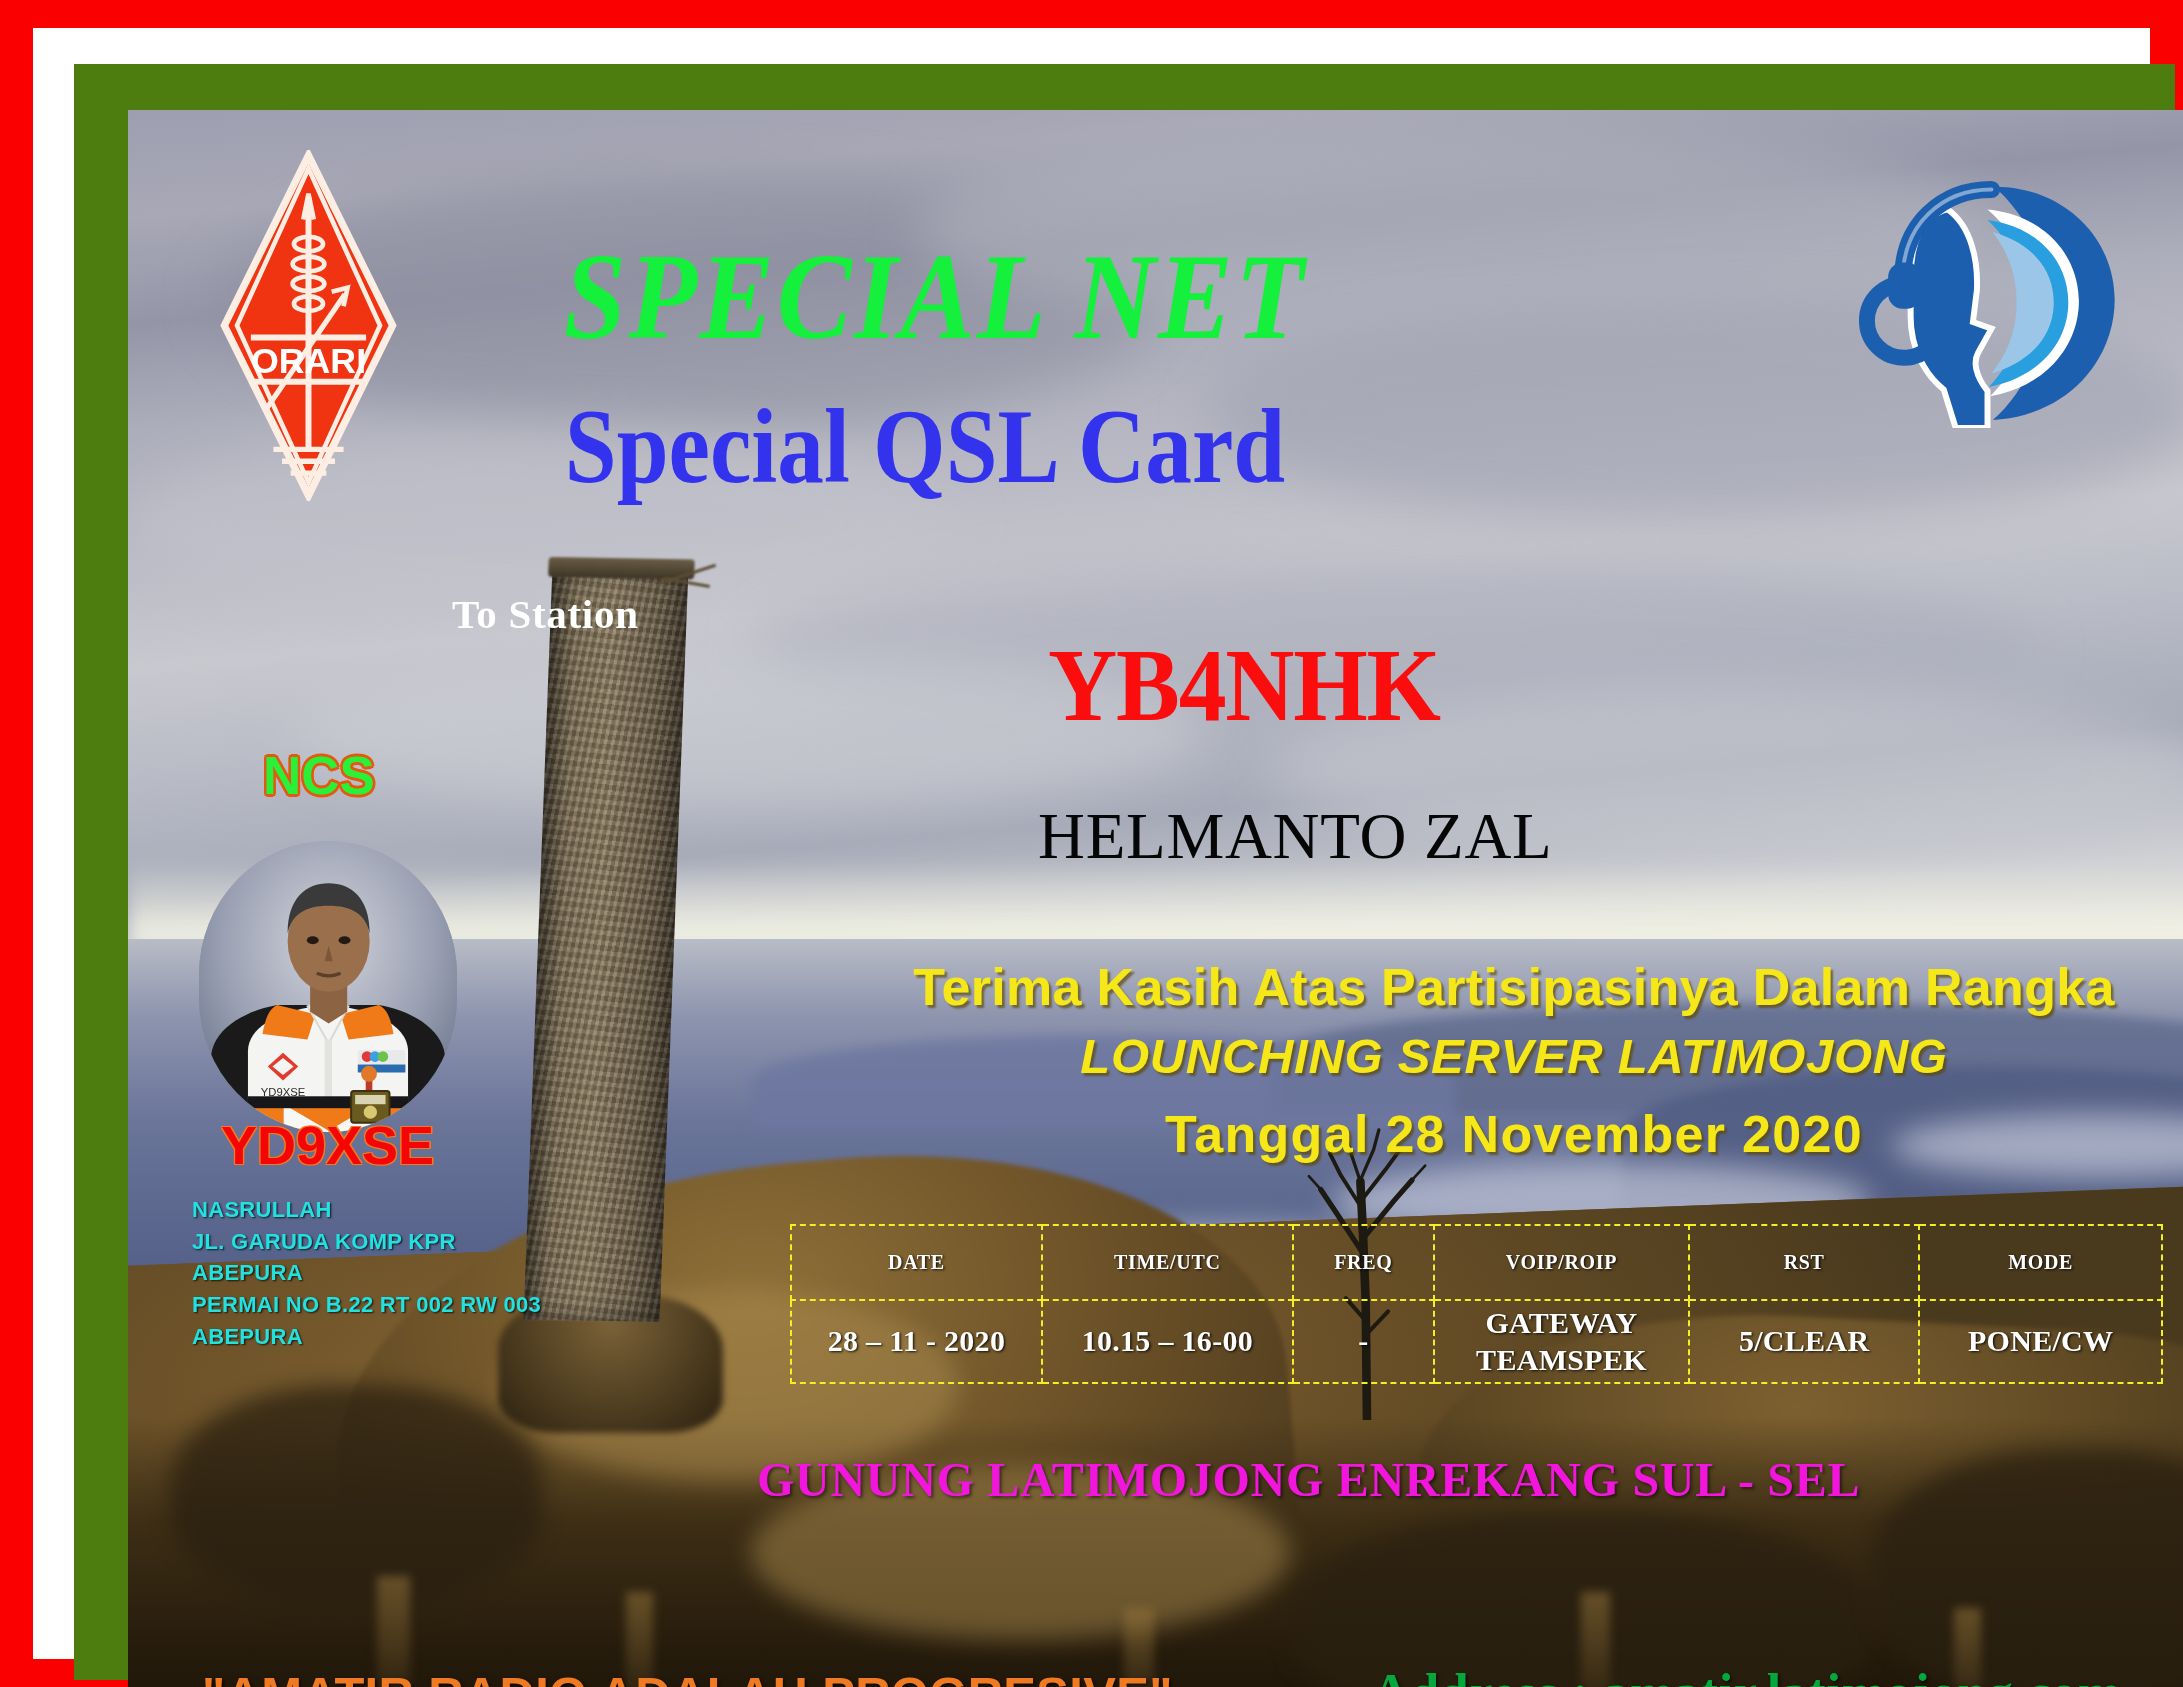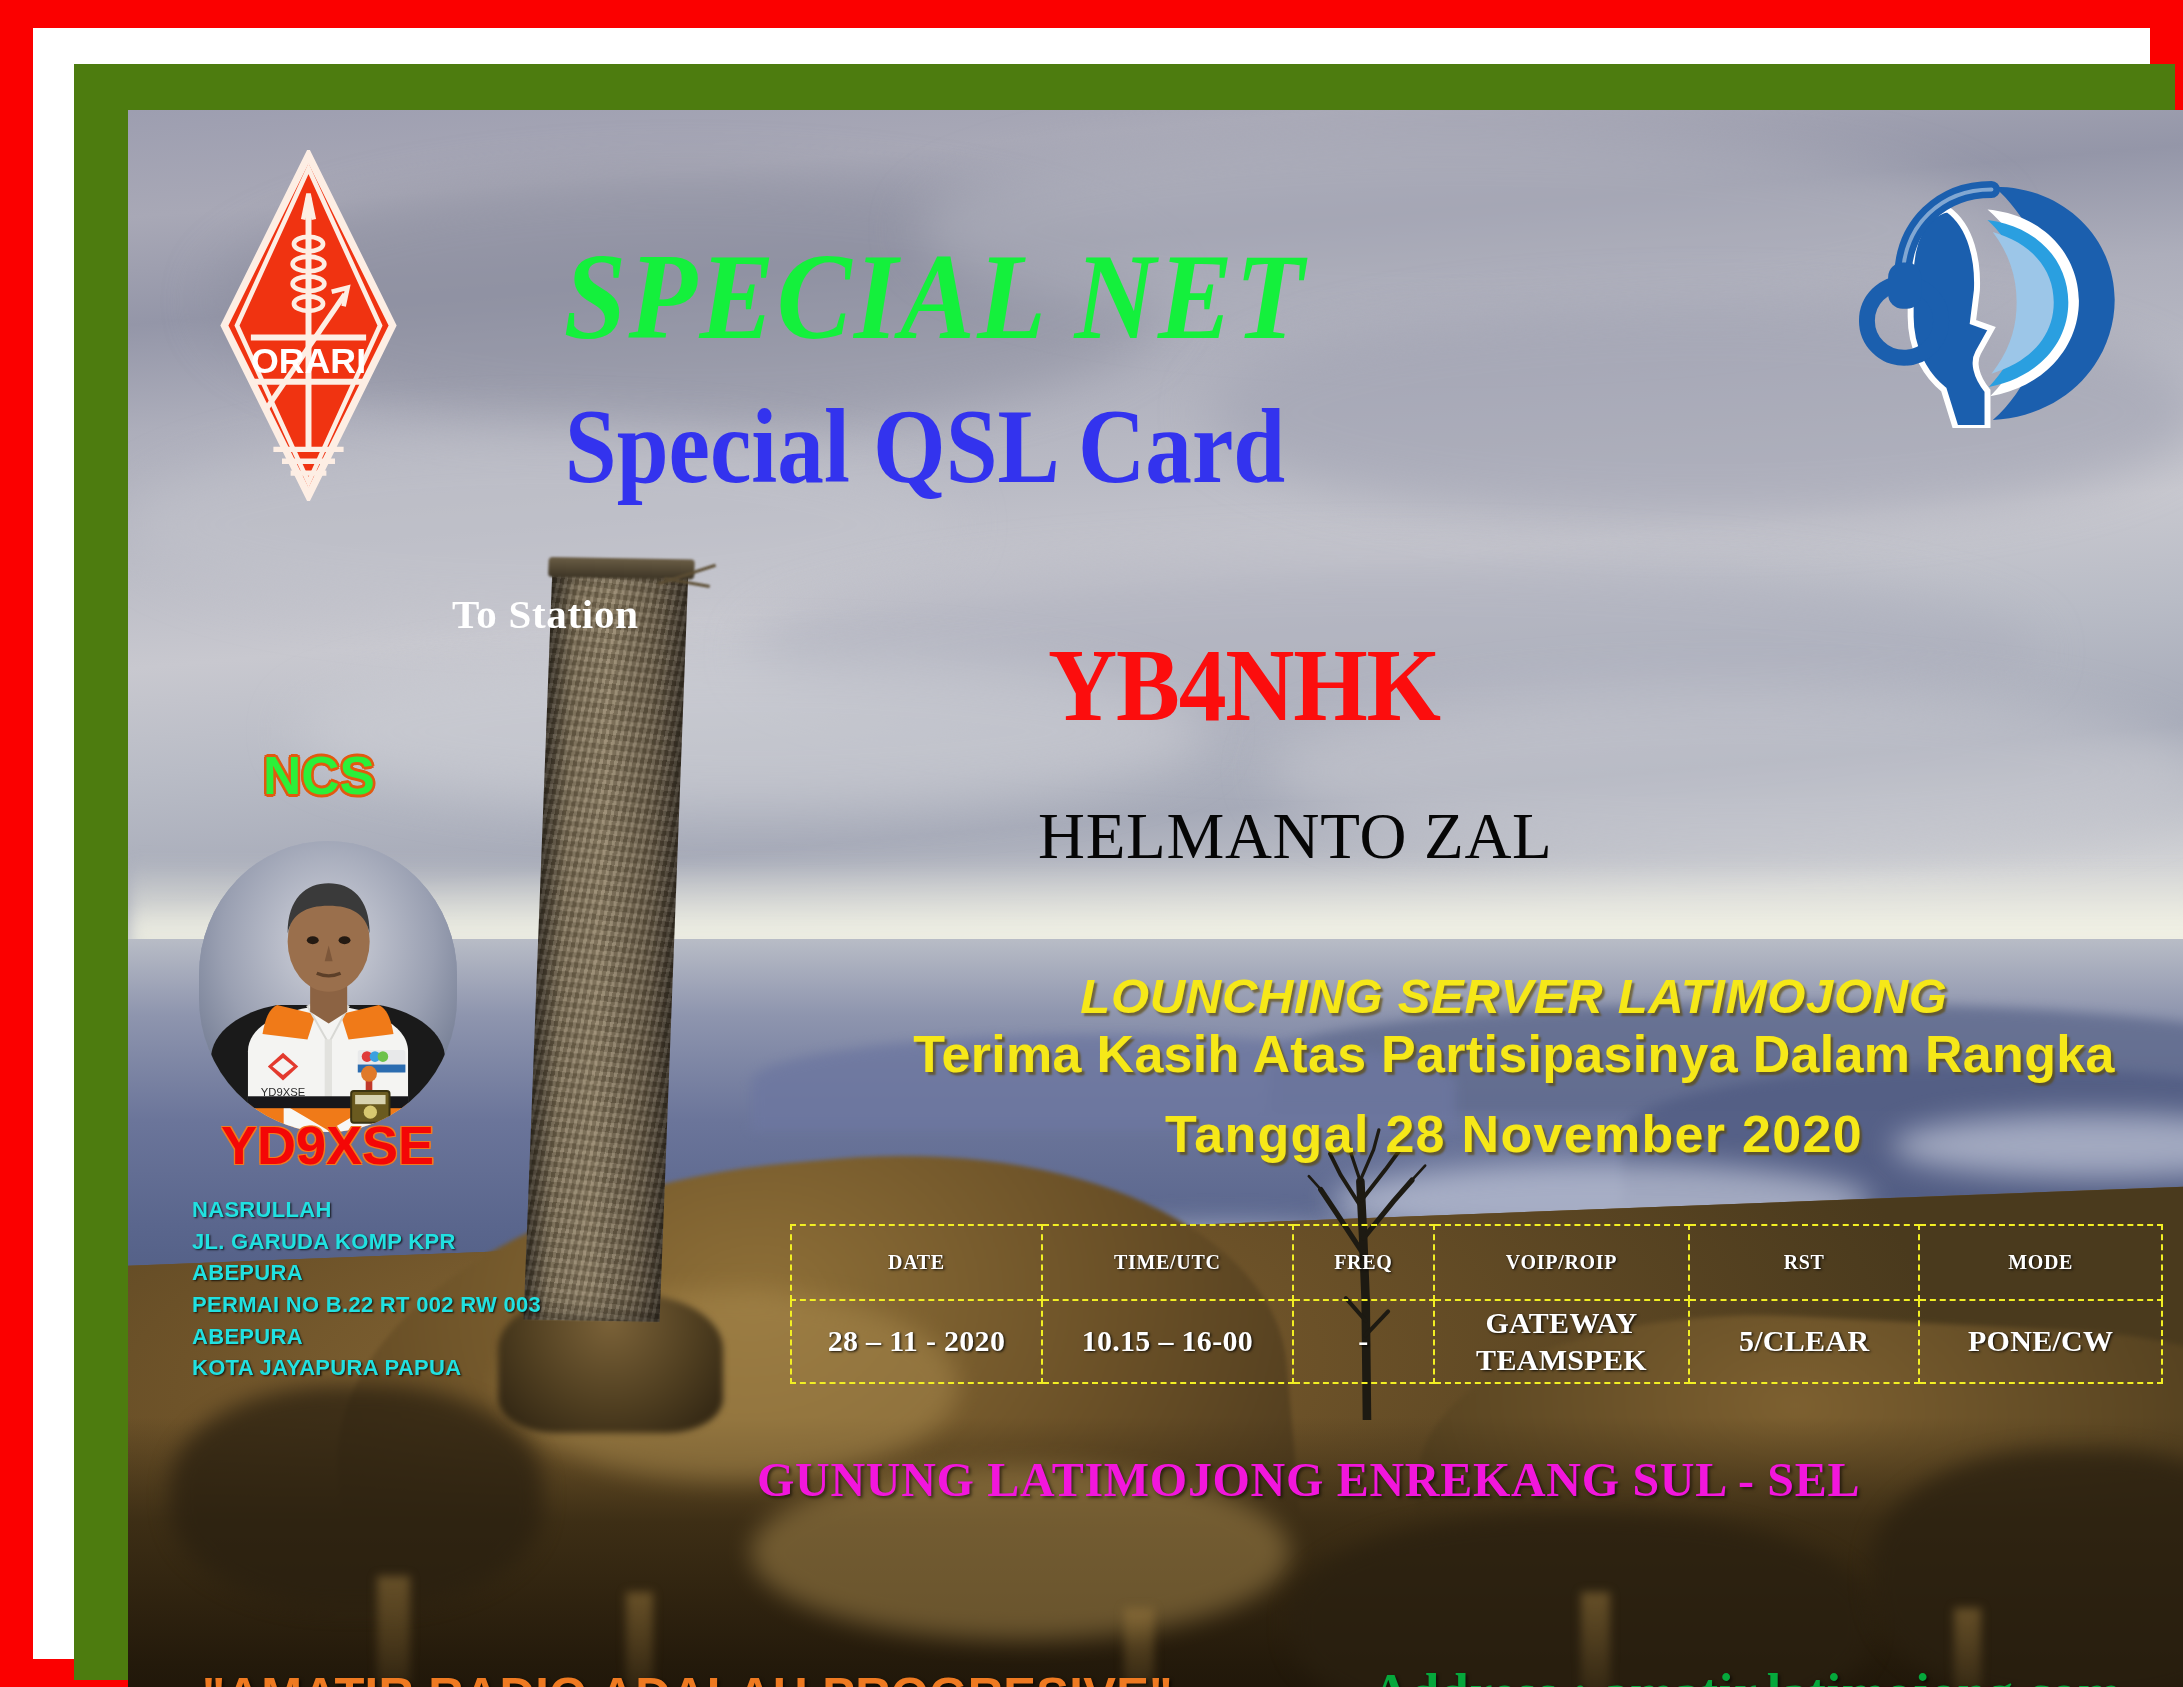--- a/index.html
+++ b/index.html
@@ -606,26 +606,25 @@
             </svg>
           </div>
           <div id="ncs-callsign">YD9XSE</div>
 
           <div id="address-block">
             <div>NASRULLAH</div>
             <div>JL. GARUDA KOMP KPR</div>
             <div>ABEPURA</div>
             <div>PERMAI NO B.22 RT 002 RW 003</div>
             <div>ABEPURA</div>
-            <div>KOTA JAYAPURA PAPUA</div>
           </div>
 
           <div id="thanks-block">
+            <div id="thanks-line1">Terima Kasih Atas Partisipasinya Dalam Rangka</div>
             <div id="thanks-line2">LOUNCHING SERVER LATIMOJONG</div>
-            <div id="thanks-line1">Terima Kasih Atas Partisipasinya Dalam Rangka</div>
             <div id="thanks-line3">Tanggal  28  November  2020</div>
           </div>
 
           <table id="log-table">
             <colgroup>
               <col class="col-date">
                 <col class="col-time">
                 <col class="col-freq">
               <col class="col-voip">
                 <col class="col-rst">

